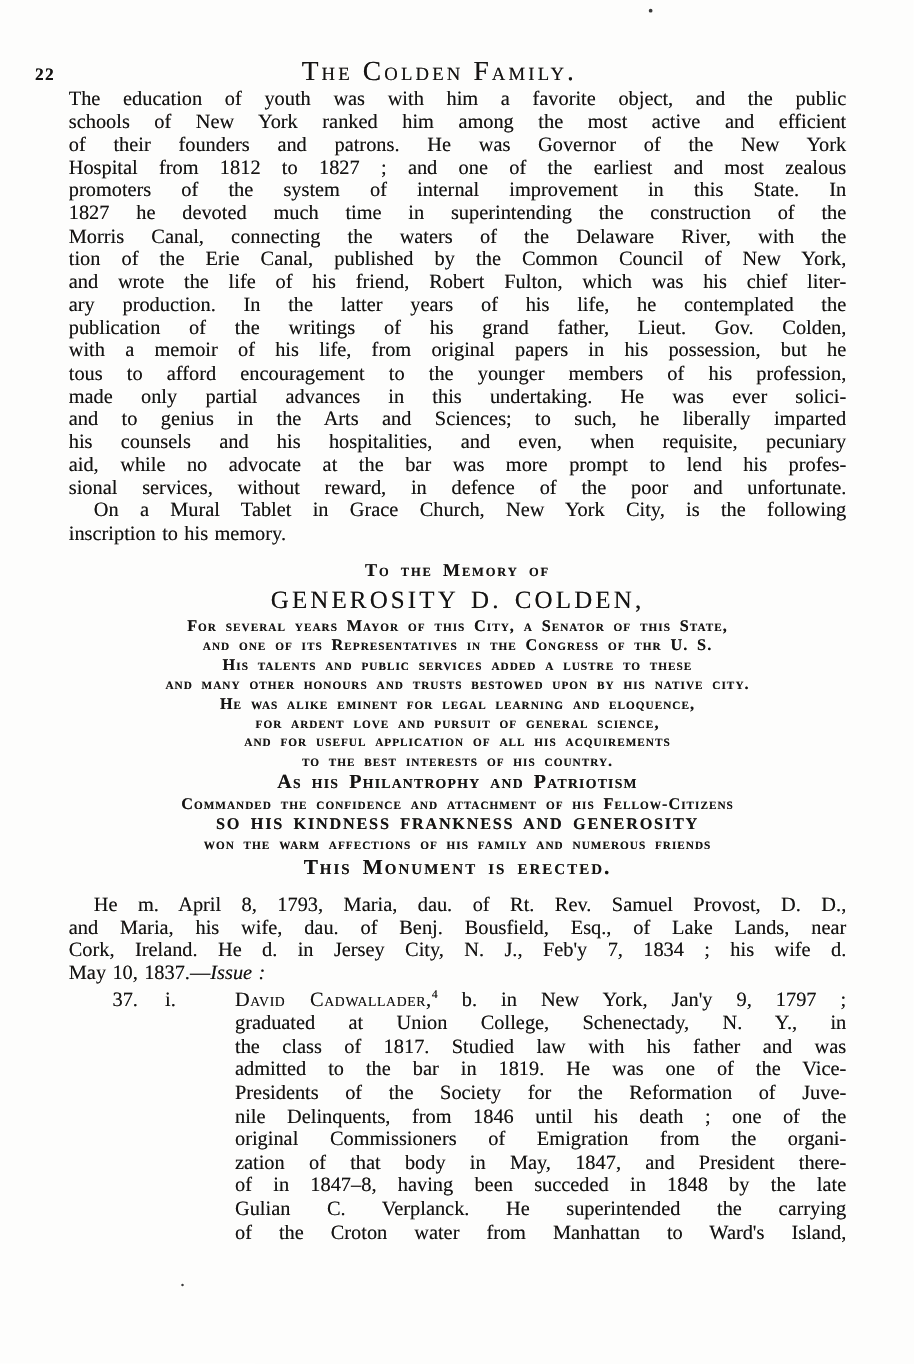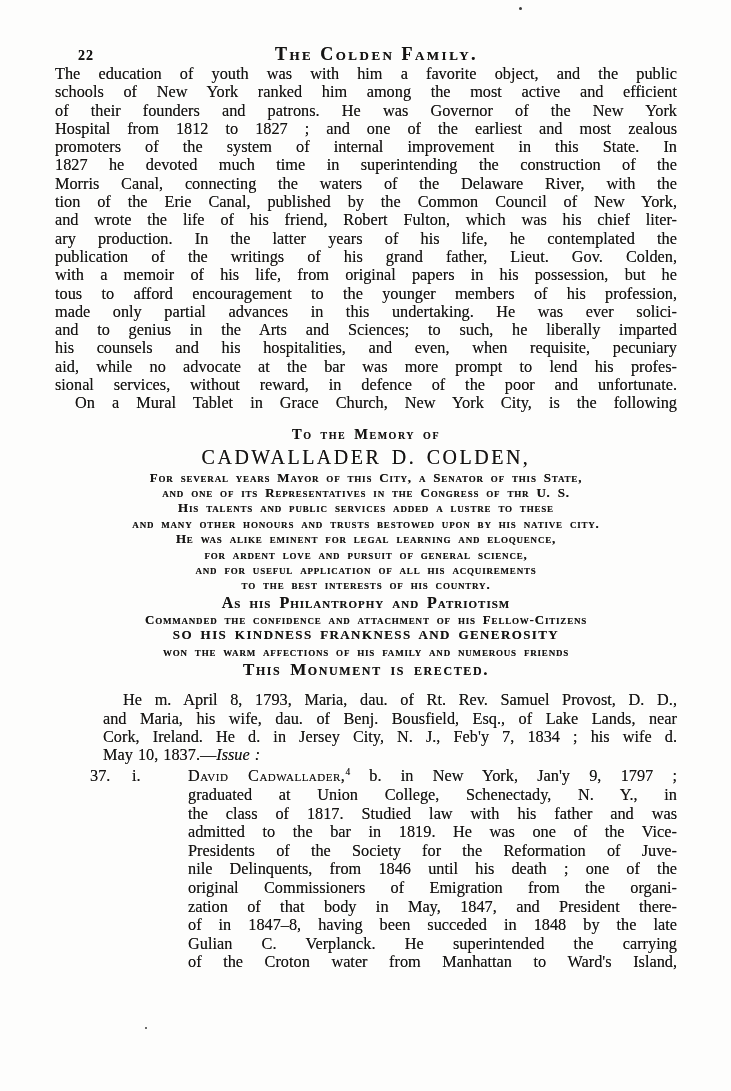--- a/index.html
+++ b/index.html
@@ -21,34 +21,34 @@
     position: absolute;
     background: #3a3a3a;
     border-radius: 50%;
   }
   .speck-top { left: 519px; top: 7px; width: 3px; height: 3px; }
   .speck-left { left: 145px; top: 1027px; width: 2px; height: 2px; }
 
   .running-head {
     display: flex;
     align-items: baseline;
-    padding: 44px 56px 0 78px;
+    padding: 44px 56px 0 28px;
   }
   .pagenum {
     width: 60px;
     font-size: 14px;
     font-weight: bold;
     letter-spacing: 1px;
   }
   .head-title {
     flex: 1;
     text-align: center;
     font-variant: small-caps;
-    font-weight: bold;
-    font-size: 18px;
+    font-weight: normal;
+    font-size: 22px;
     letter-spacing: 2.5px;
   }
   .head-spacer { width: 60px; }
 
   .content {
     padding: 0 54px 0 55px;
   }
 
   .para { margin: 0; }
   .para1 { }
@@ -72,21 +72,21 @@
     font-variant: small-caps;
     word-spacing: 3px;
   }
   .memorial .lead   { font-size: 14.5px; line-height: 20px; font-weight: bold; letter-spacing: 1.5px; }
   .memorial .name   { font-size: 20px;   line-height: 26px; letter-spacing: 2.5px; font-variant: normal; }
   .memorial .small  { font-size: 13px;   line-height: 15.4px; font-weight: bold; letter-spacing: 0.8px; }
   .memorial .medium { font-size: 16px;   line-height: 19px; font-weight: bold; letter-spacing: 1px; }
   .memorial .caps   { font-size: 13px; line-height: 16.5px; font-weight: bold; letter-spacing: 1.4px; font-variant: normal; }
   .memorial .final  { font-size: 17px;   line-height: 22px; font-weight: bold; letter-spacing: 1.6px; }
 
-  .para3 { margin-top: 10px; margin-left: 48px; }
+  .para3 { margin-top: 10px; }
 
   .entry {
     display: flex;
     margin-top: 3px;
     padding-left: 35px;
   }
   .entry-num {
     width: 42px;
     font-size: 16.3px;
     line-height: 18.6px;
@@ -137,25 +137,26 @@
         <div class="line">tous to afford encouragement to the younger members of his profession,</div>
         <div class="line">made only partial advances in this undertaking.  He was ever solici-</div>
         <div class="line">and to genius in the Arts and Sciences; to such, he liberally imparted</div>
         <div class="line">his counsels and his hospitalities, and even, when requisite, pecuniary</div>
         <div class="line">aid, while no advocate at the bar was more prompt to lend his profes-</div>
         <div class="line">sional services, without reward, in defence of the poor and unfortunate.</div>
       </section>
 
     <section class="para">
         <div class="line indent">On a Mural Tablet in Grace Church, New York City, is the following</div>
+        <div class="line last">inscription to his memory.</div>
       </section>
 
     <section class="memorial">
         <div class="line lead">To the Memory of</div>
-        <div class="line name">CADWALLADER D. COLDEN,</div>
+        <div class="line name">GENEROSITY D. COLDEN,</div>
         <div class="line small">For several years Mayor of this City, a Senator of this State,</div>
         <div class="line small">and one of its Representatives in the Congress of thr U. S.</div>
         <div class="line small">His talents and public services added a lustre to these</div>
         <div class="line small">and many other honours and trusts bestowed upon by his native city.</div>
         <div class="line small">He was alike eminent for legal learning and eloquence,</div>
         <div class="line small">for ardent love and pursuit of general science,</div>
         <div class="line small">and for useful application of all his acquirements</div>
         <div class="line small">to the best interests of his country.</div>
         <div class="line medium">As his Philantrophy and Patriotism</div>
         <div class="line small">Commanded the confidence and attachment of his Fellow-Citizens</div>

